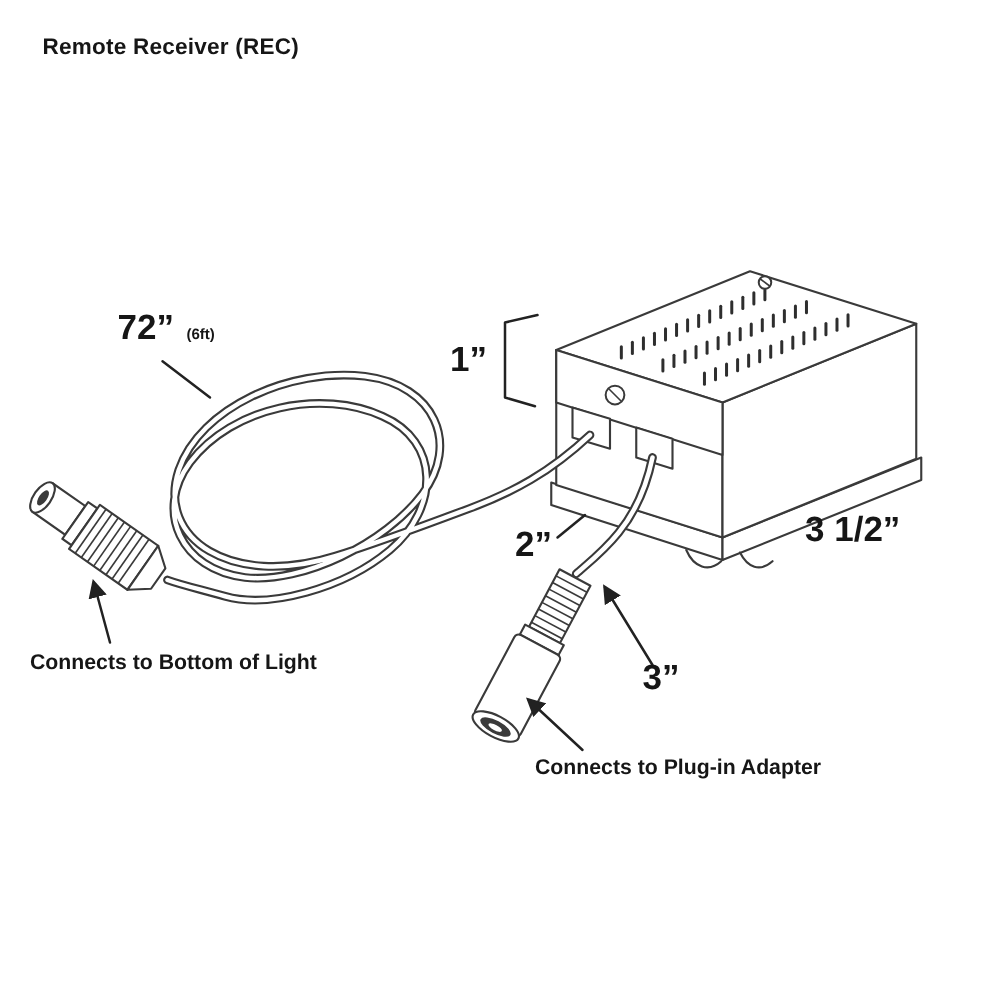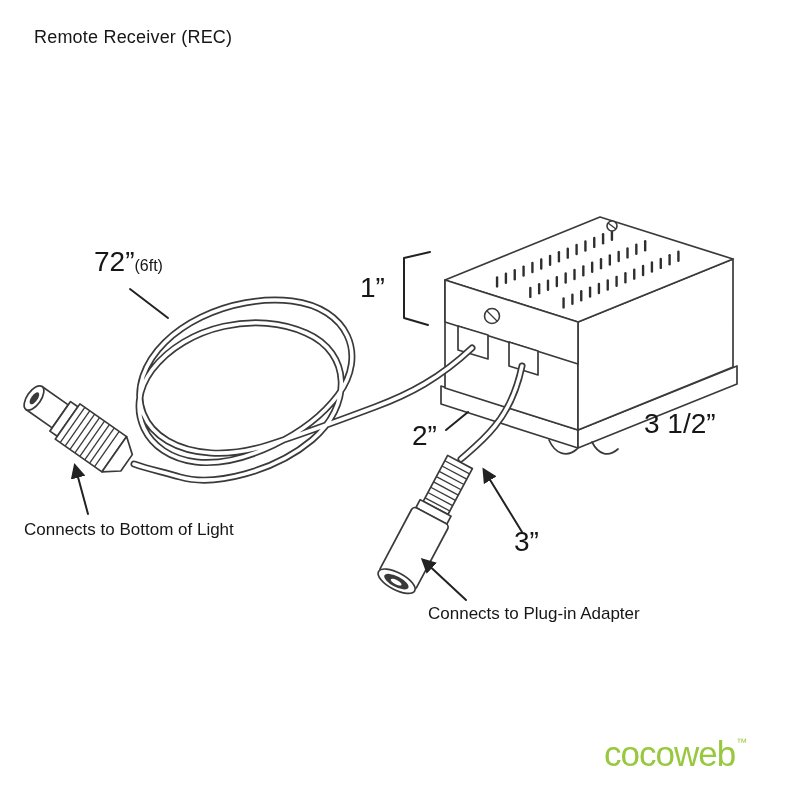--- a/index.html
+++ b/index.html
@@ -1,24 +1,24 @@
 <!DOCTYPE html>
 <html><head>
 <meta charset="utf-8">
 <style>
   html,body{margin:0;padding:0;background:#ffffff;}
   body{font-family:"Liberation Sans",sans-serif;}
   .canvas{position:relative;width:800px;height:800px;background:#ffffff;overflow:hidden;}
   svg{position:absolute;left:0;top:0;}
 
-  .t{position:absolute;color:#161616;font-weight:400;white-space:nowrap;text-align:right;}
+  .t{position:absolute;color:#161616;font-weight:700;white-space:nowrap;text-align:right;}
   .title{left:34px;top:27px;font-size:18px;letter-spacing:.2px;}
   .dim{font-size:28px;}
   .dim-72{left:94px;top:246px;}
-  .dim-sub{font-size:16px;margin-left:0;}
+  .dim-sub{font-size:12px;margin-left:10px;}
   .dim-1{left:360px;top:272px;}
   .dim-2{left:412px;top:420px;}
   .dim-w{left:644px;top:408px;}
   .dim-3{left:514px;top:526px;}
   .note{font-size:17px;}
   .note-light{left:24px;top:520px;}
   .note-adapter{left:428px;top:604px;}
   .logo{left:604px;top:734px;font-size:35px;letter-spacing:-1px;}
   .logo sup{font-size:11px;vertical-align:top;position:relative;top:2px;left:1px;}
 
@@ -169,15 +169,14 @@
   </div>
 
   <div class="t dim dim-1">1”</div>
   <div class="t dim dim-2">2”</div>
   <div class="t dim dim-w">3 1/2”</div>
   <div class="t dim dim-3">3”</div>
 
   <div class="t note note-adapter">Connects to Plug-in Adapter</div>
   <div class="t note note-light">Connects to Bottom of Light</div>
 
-  <div class="t logo" style="color: rgb(151, 200, 62);"><span>cocoweb</span><sup>™</sup></div>
 
 </div>
 
 </body></html>

